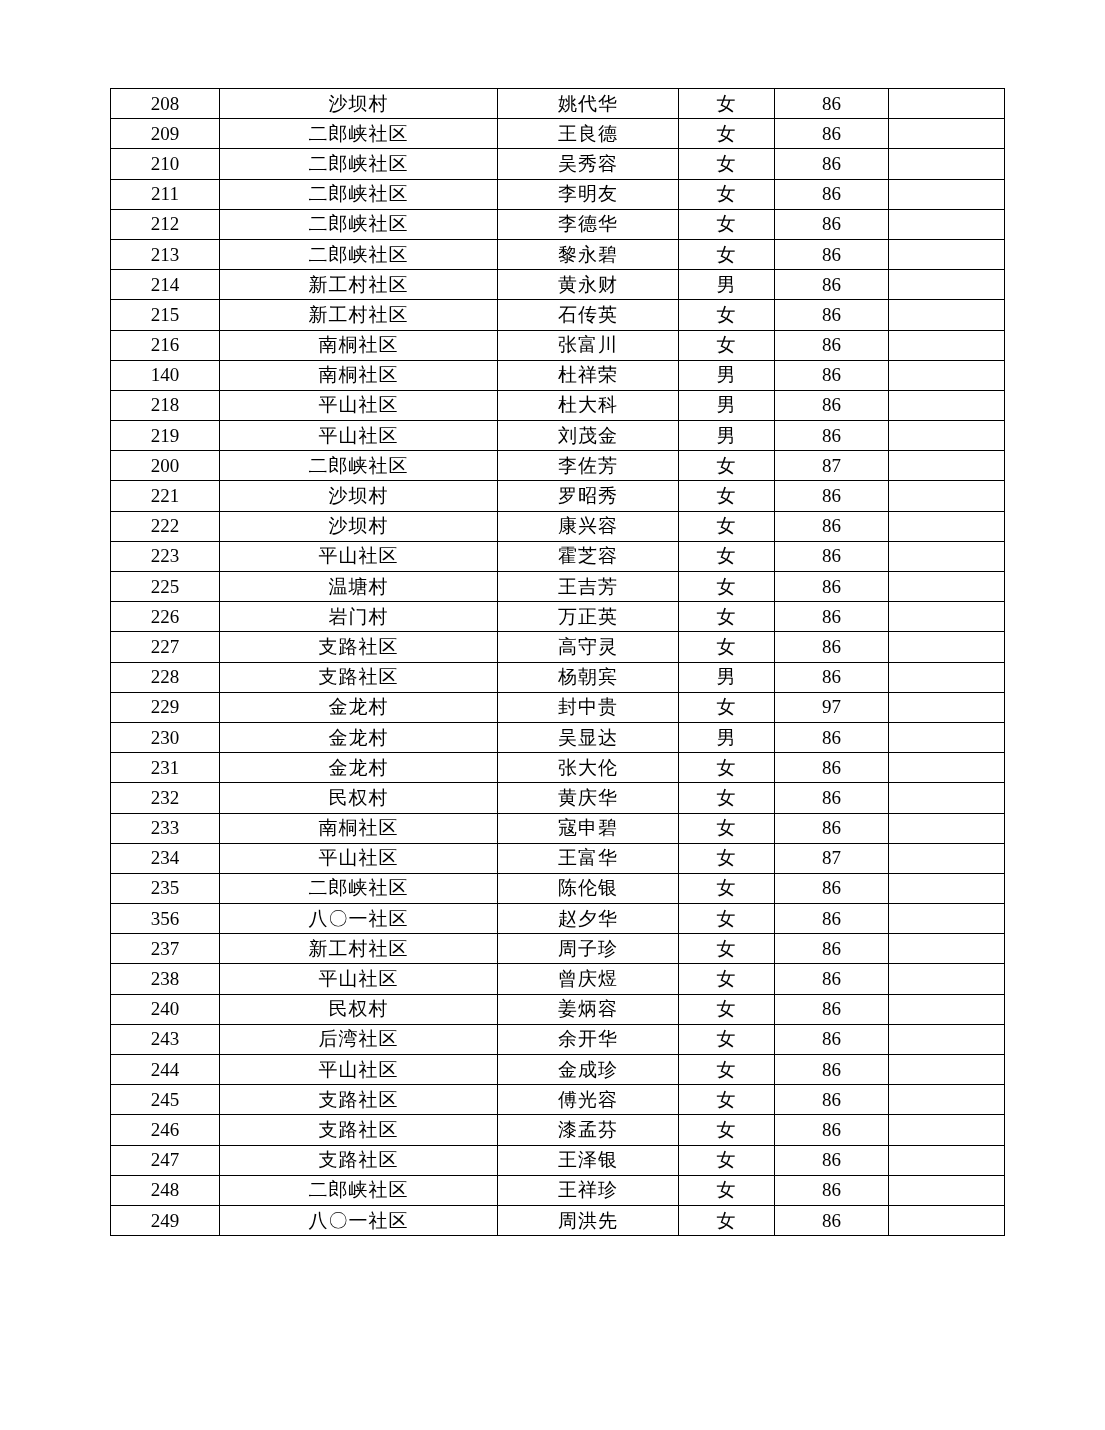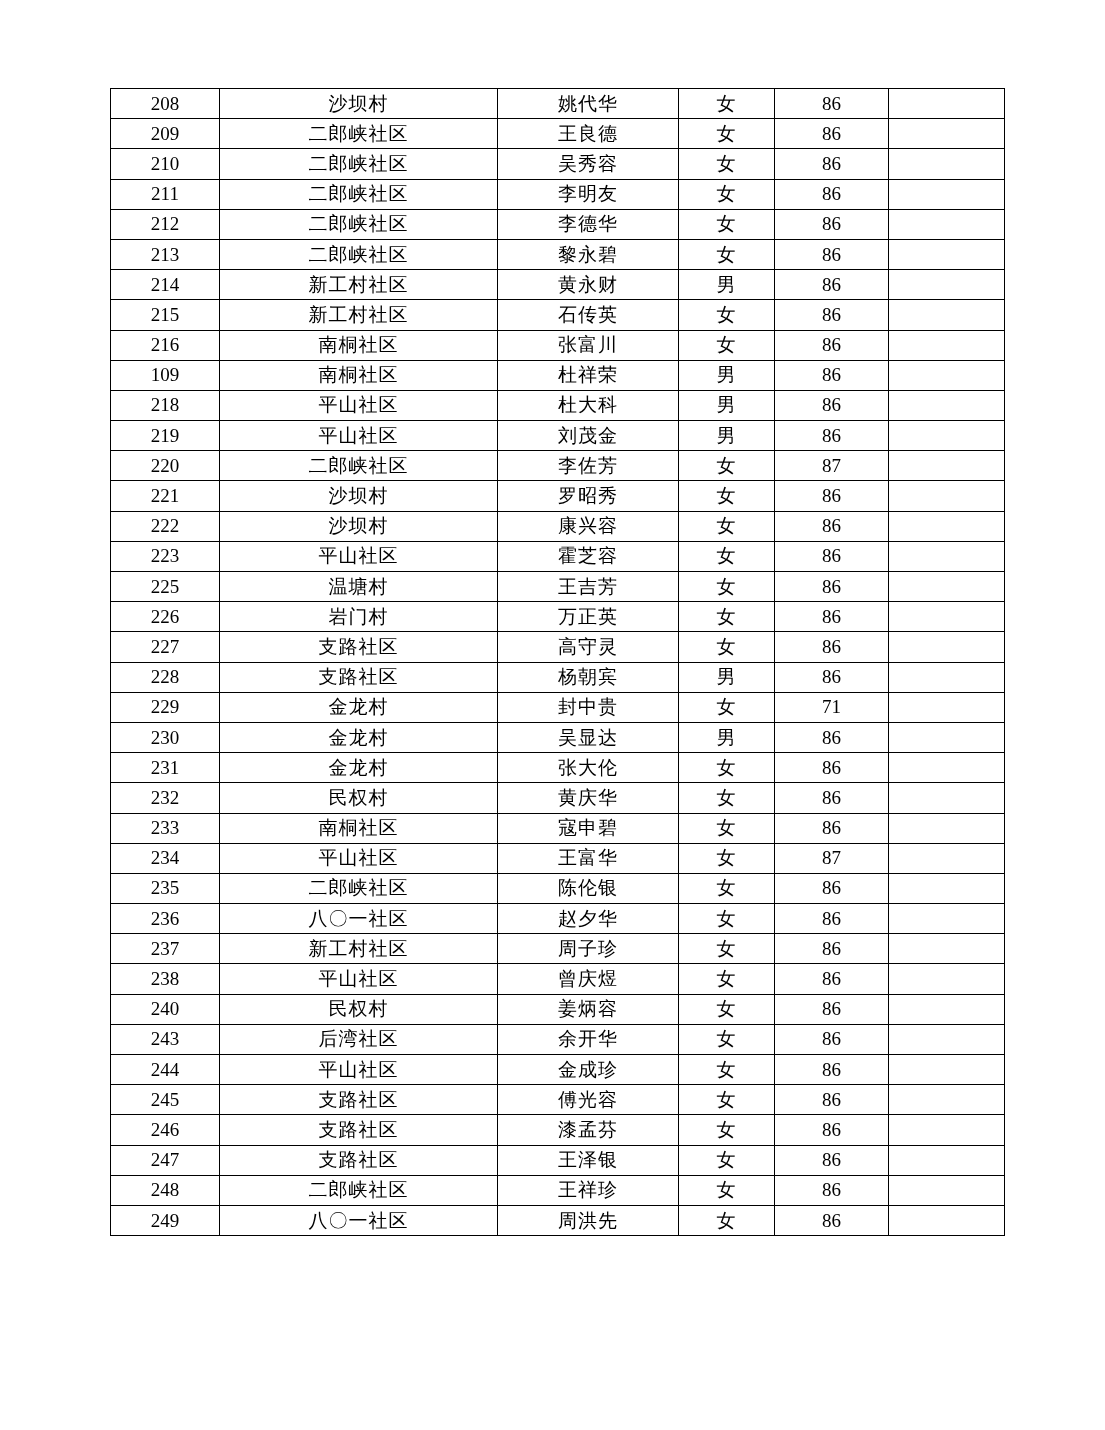--- a/index.html
+++ b/index.html
@@ -135,21 +135,21 @@
           </tr>
           <tr>
             <td class="c-index num">216</td>
             <td class="c-village cn">南桐社区</td>
             <td class="c-name cn">张富川</td>
             <td class="c-gender cn">女</td>
             <td class="c-age num">86</td>
             <td class="c-note cn"></td>
           </tr>
           <tr>
-            <td class="c-index num">109</td>
+            <td class="c-index num">140</td>
             <td class="c-village cn">南桐社区</td>
             <td class="c-name cn">杜祥荣</td>
             <td class="c-gender cn">男</td>
             <td class="c-age num">86</td>
             <td class="c-note cn"></td>
           </tr>
           <tr>
             <td class="c-index num">218</td>
             <td class="c-village cn">平山社区</td>
             <td class="c-name cn">杜大科</td>
@@ -159,21 +159,21 @@
           </tr>
           <tr>
             <td class="c-index num">219</td>
             <td class="c-village cn">平山社区</td>
             <td class="c-name cn">刘茂金</td>
             <td class="c-gender cn">男</td>
             <td class="c-age num">86</td>
             <td class="c-note cn"></td>
           </tr>
           <tr>
-            <td class="c-index num">220</td>
+            <td class="c-index num">200</td>
             <td class="c-village cn">二郎峡社区</td>
             <td class="c-name cn">李佐芳</td>
             <td class="c-gender cn">女</td>
             <td class="c-age num">87</td>
             <td class="c-note cn"></td>
           </tr>
           <tr>
             <td class="c-index num">221</td>
             <td class="c-village cn">沙坝村</td>
             <td class="c-name cn">罗昭秀</td>
@@ -227,21 +227,21 @@
             <td class="c-name cn">杨朝宾</td>
             <td class="c-gender cn">男</td>
             <td class="c-age num">86</td>
             <td class="c-note cn"></td>
           </tr>
           <tr>
             <td class="c-index num">229</td>
             <td class="c-village cn">金龙村</td>
             <td class="c-name cn">封中贵</td>
             <td class="c-gender cn">女</td>
-            <td class="c-age num">71</td>
+            <td class="c-age num">97</td>
             <td class="c-note cn"></td>
           </tr>
           <tr>
             <td class="c-index num">230</td>
             <td class="c-village cn">金龙村</td>
             <td class="c-name cn">吴显达</td>
             <td class="c-gender cn">男</td>
             <td class="c-age num">86</td>
             <td class="c-note cn"></td>
           </tr>
@@ -279,21 +279,21 @@
           </tr>
           <tr>
             <td class="c-index num">235</td>
             <td class="c-village cn">二郎峡社区</td>
             <td class="c-name cn">陈伦银</td>
             <td class="c-gender cn">女</td>
             <td class="c-age num">86</td>
             <td class="c-note cn"></td>
           </tr>
           <tr>
-            <td class="c-index num">236</td>
+            <td class="c-index num">356</td>
             <td class="c-village cn">八〇一社区</td>
             <td class="c-name cn">赵夕华</td>
             <td class="c-gender cn">女</td>
             <td class="c-age num">86</td>
             <td class="c-note cn"></td>
           </tr>
           <tr>
             <td class="c-index num">237</td>
             <td class="c-village cn">新工村社区</td>
             <td class="c-name cn">周子珍</td>

